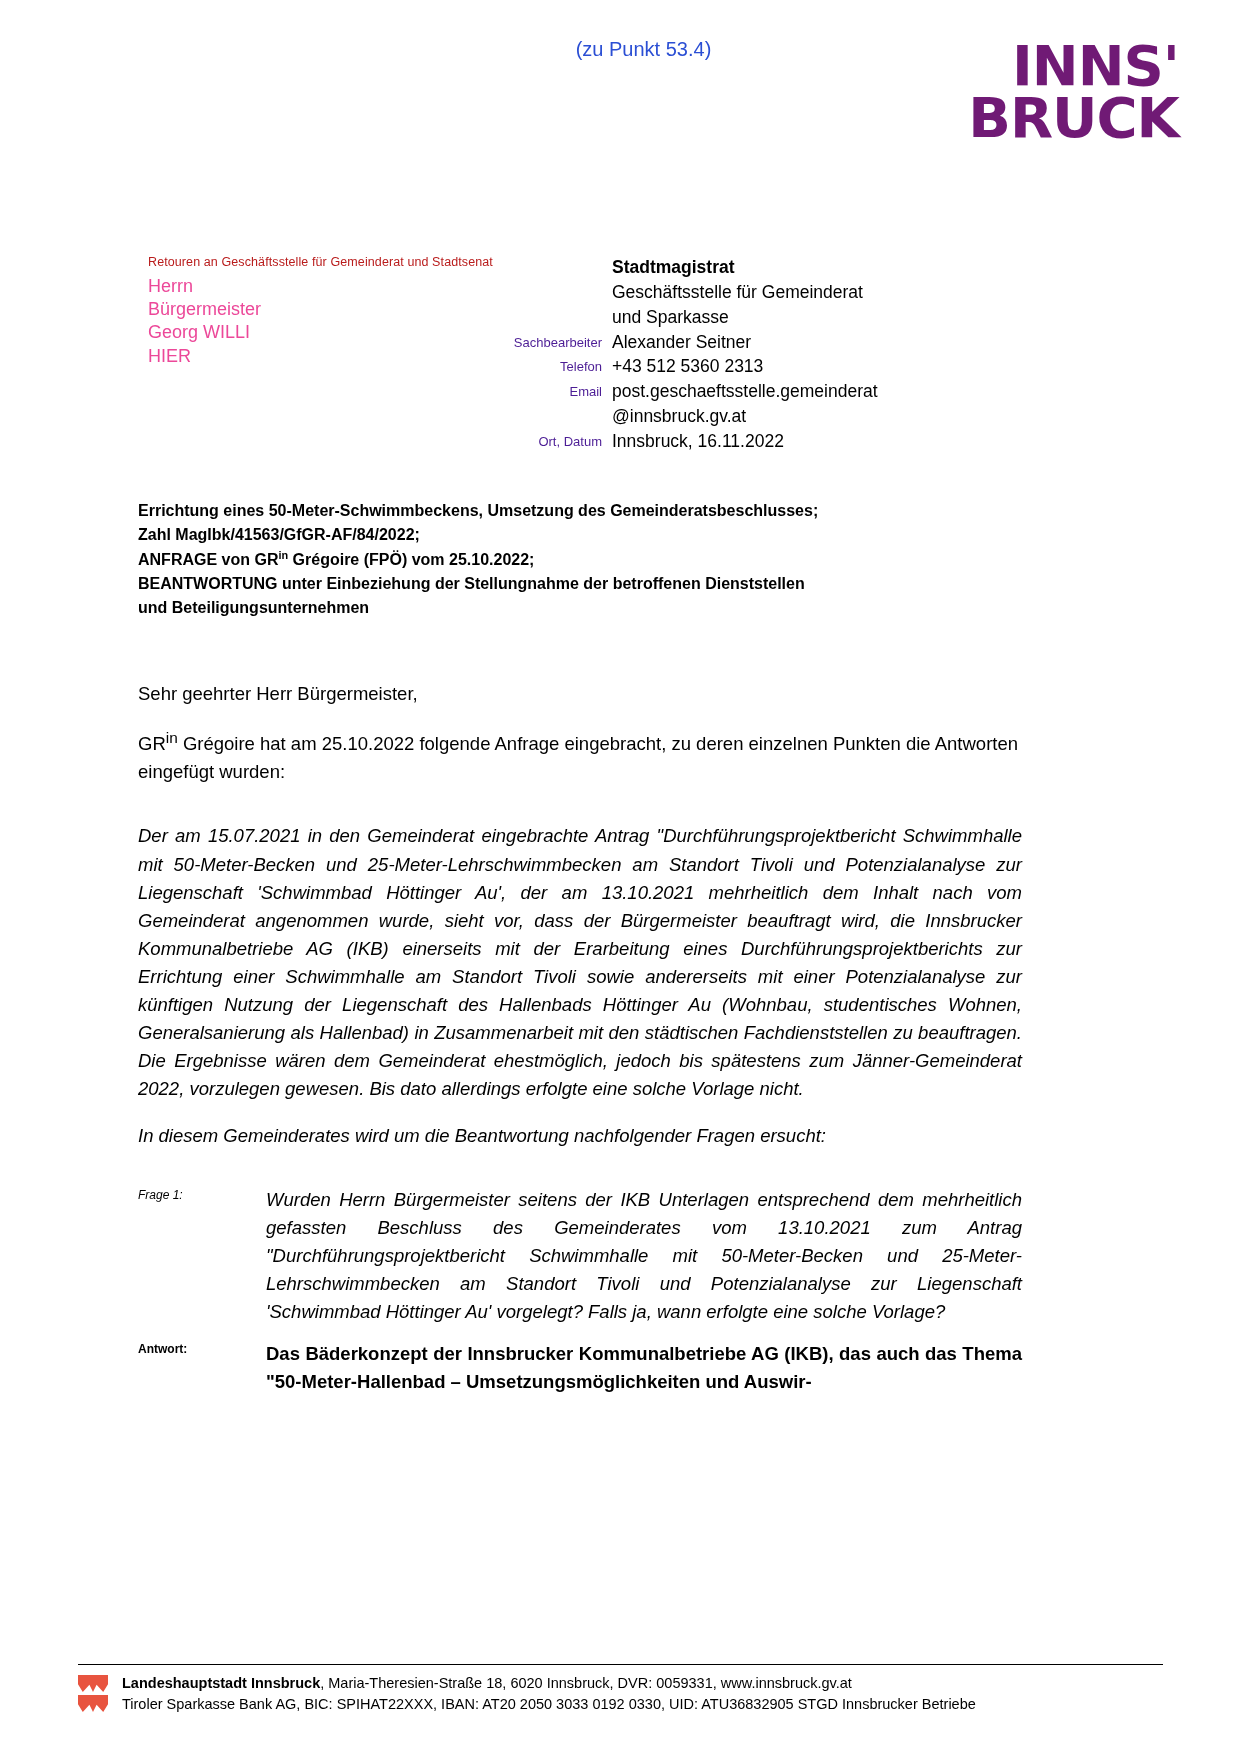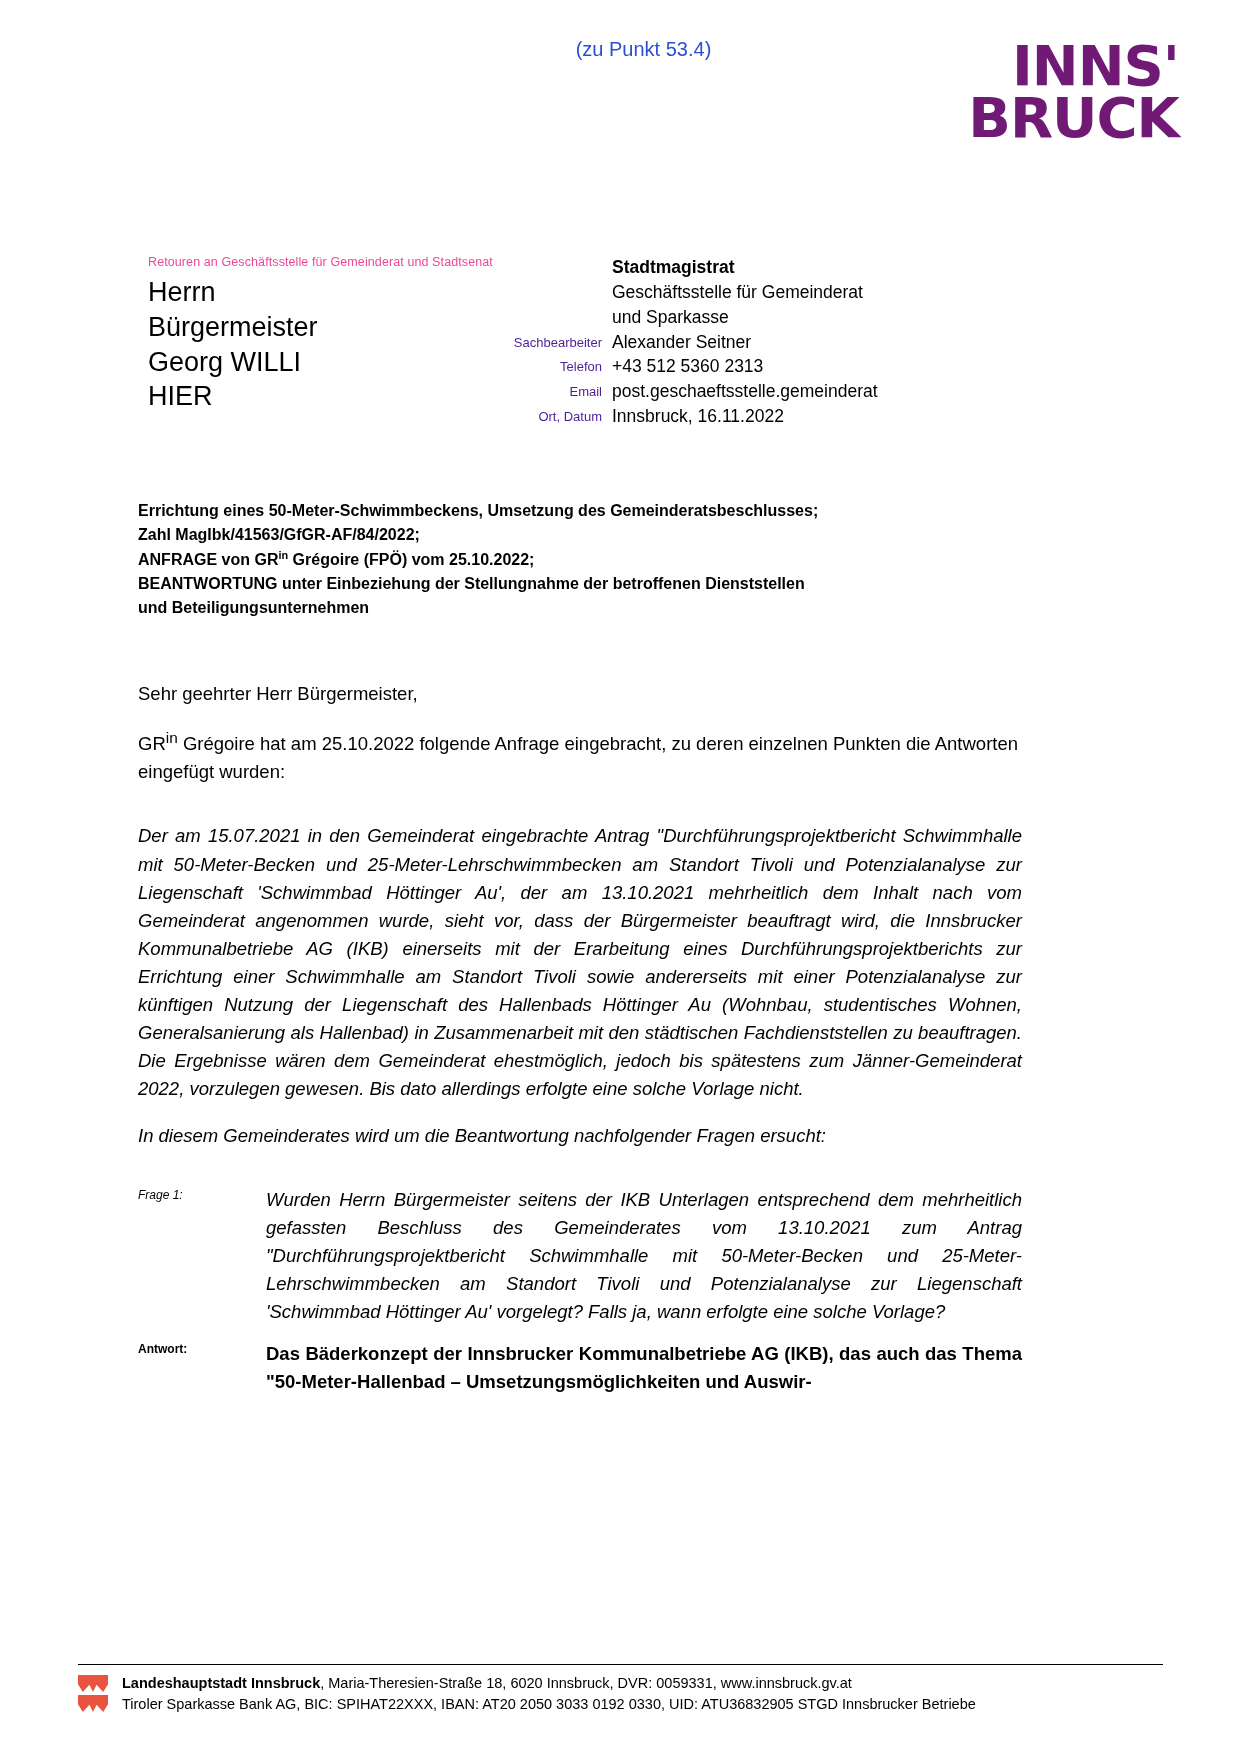--- a/index.html
+++ b/index.html
@@ -49,28 +49,28 @@
 
   
   .addr-block {
     position: absolute;
     top: 255px;
     left: 148px;
     width: 430px;
   }
   .retour {
     font-size: 12.5px;
-    color: #ec4899;
+    color: #b91c1c;
     margin-bottom: 6px;
     letter-spacing: 0.1px;
   }
   .addr-lines {
-    font-size: 27px;
+    font-size: 18px;
     line-height: 1.29;
-    color: #000000;
+    color: #ec4899;
   }
 
   
   .meta-block {
     position: absolute;
     top: 255px;
     left: 612px;
     width: 470px;
     font-size: 17.5px;
     line-height: 1.42;
@@ -222,20 +222,21 @@
 
     <div class="meta-row">
       <span class="meta-label">Telefon</span>
       <span class="meta-val">+43 512 5360 2313</span>
     </div>
 
     <div class="meta-row">
       <span class="meta-label">Email</span>
       <span class="meta-val">post.geschaeftsstelle.gemeinderat</span>
     </div>
+    <div>@innsbruck.gv.at</div>
 
     <div class="meta-row">
       <span class="meta-label">Ort, Datum</span>
       <span class="meta-val">Innsbruck, 16.11.2022</span>
     </div>
   </div>
 
   <div class="subject">
     <div>Errichtung eines 50-Meter-Schwimmbeckens, Umsetzung des Gemeinderatsbeschlusses;</div>
     <div>Zahl MagIbk/41563/GfGR-AF/84/2022;</div>

